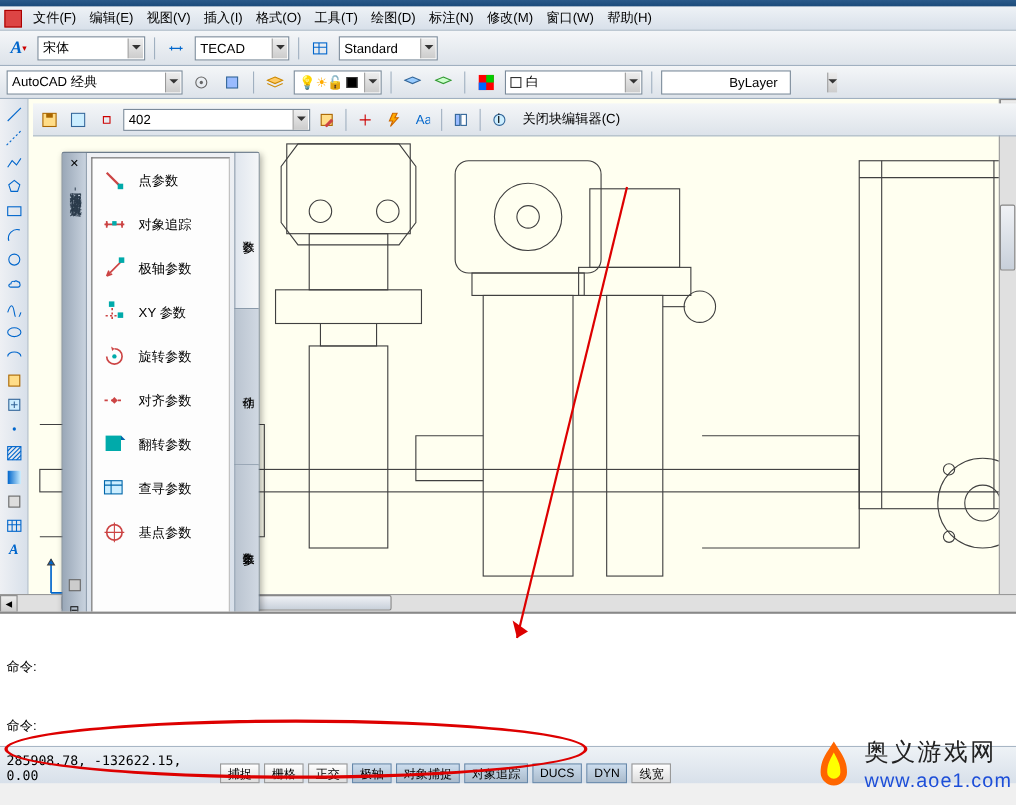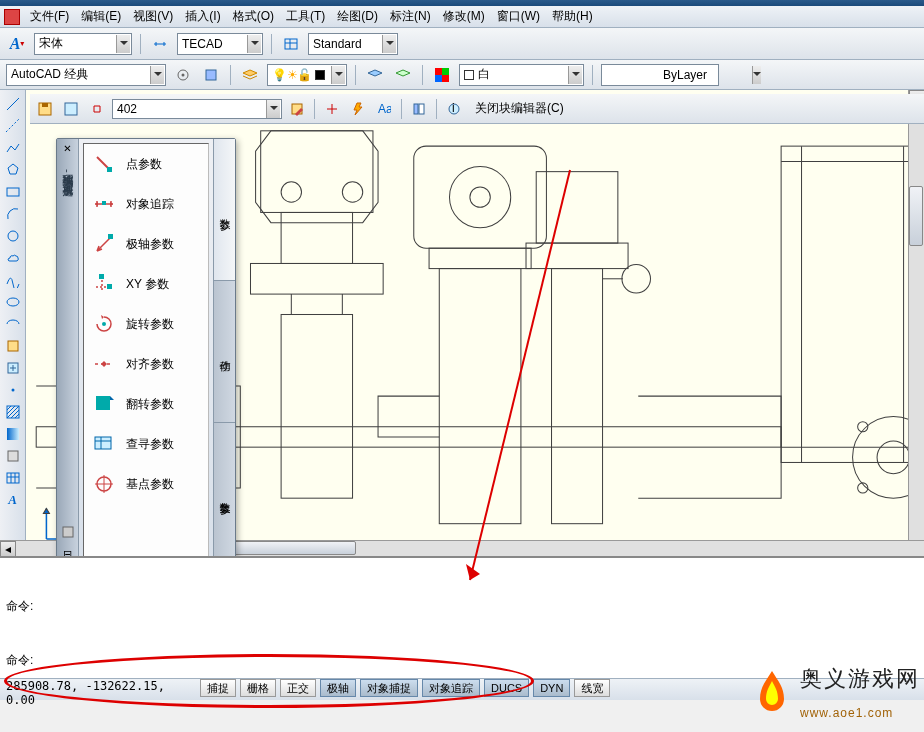--- a/index.html
+++ b/index.html
@@ -58,29 +58,29 @@
 .block-combo { width: 170px; height: 20px; border: 1px solid #7a8a9a; background: white; display: flex; align-items: center; padding: 0 4px; }
 
 .cmd-area { background: #fff; border-top: 2px solid #888; padding: 4px 6px; font-family: Consolas, monospace; font-size: 13px; line-height: 1.4; height: 122px; overflow: hidden; white-space: pre-wrap; position: relative; }
 .cmd-line { display: block; }
 
 .ellipse-mark { position: absolute; border: 3px solid #d00; border-radius: 50%; pointer-events: none; }
 .ell1 { left: 4px; top: 654px; width: 530px; height: 54px; }
 
 .arrow-svg { position: absolute; left: 380px; top: 165px; width: 220px; height: 440px; pointer-events: none; z-index: 20; }
 
-.status-bar { background: linear-gradient(#eef2f6,#d8e0ea); height: 22px; border-top: 1px solid #a0b0c0; display: flex; align-items: flex-start; padding: 0 6px; gap: 4px; }
+.status-bar { background: linear-gradient(#eef2f6,#d8e0ea); height: 34px; border-top: 1px solid #a0b0c0; display: flex; align-items: flex-end; padding: 0 6px; gap: 4px; }
 .st-coord { width: 190px; font-family: Consolas, monospace; font-size: 12px; }
 .st-btn { height: 18px; padding: 0 6px; border: 1px solid #999; background: linear-gradient(#fff,#ddd); font-size: 11px; cursor: pointer; display: flex; align-items: center; }
 .st-btn.active { background: linear-gradient(#cde,#abc); border-color: #68a; }
 
 .watermark { position: absolute; right: 4px; bottom: 12px; display: flex; align-items: center; gap: 6px; z-index: 30; }
 .wm-logo { width: 44px; height: 50px; }
 .wm-text { font-size: 22px; font-weight: normal; letter-spacing: 2px; font-family: SimHei, sans-serif; color: #222; }
-.wm-url { font-size: 12px; color: #a16207; letter-spacing: 1px; font-family: Arial; margin-top: 12px; }
+.wm-url { font-size: 18px; color: #1d4ed8; letter-spacing: 1px; font-family: Arial; }
 
 .icon-A { font-family: Georgia; font-style: italic; font-size: 16px; font-weight: bold; }
 .swatch { width: 10px; height: 10px; border: 1px solid #333; display: inline-block; }
 .sw-white { background: #fff; }
 .line-sample { flex: 1; height: 1px; background: #000; margin: 0 6px; }
 </style>
 </head>
 <body>
 
 <div class="title-bar"></div>

